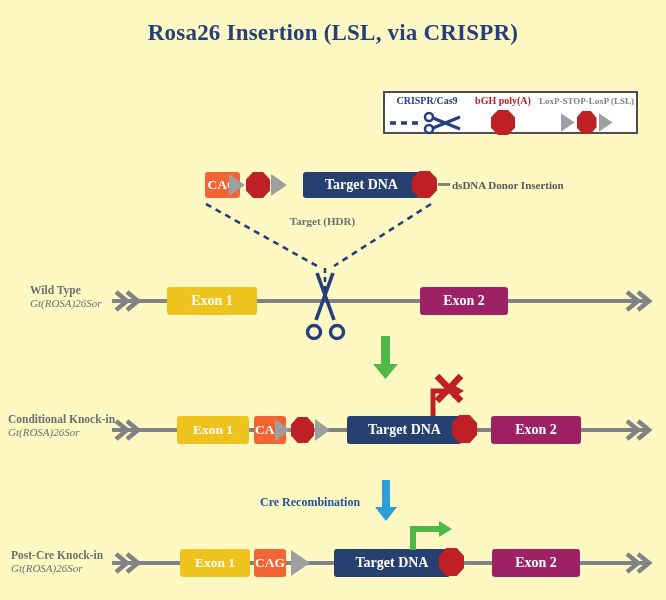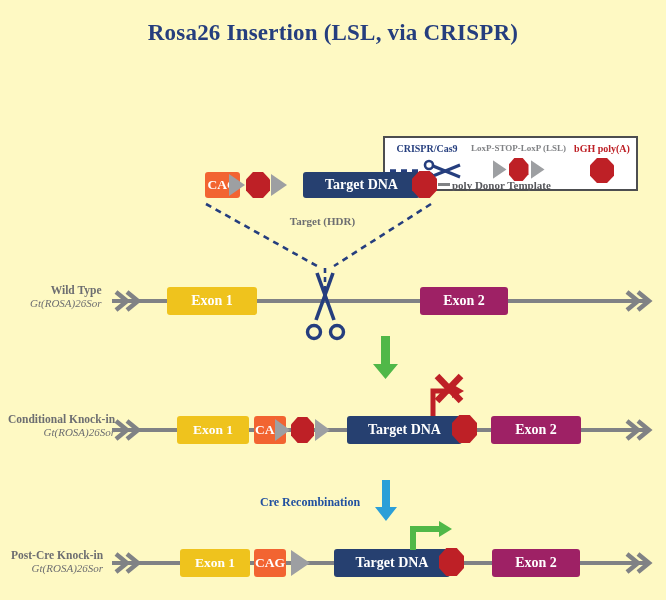--- a/index.html
+++ b/index.html
@@ -3,39 +3,39 @@
 <meta charset="utf-8">
 <style>
   html,body{margin:0;padding:0;background:#ffffff;}
   #stage{position:relative;width:666px;height:600px;background:#fef9c3;overflow:hidden;
          font-family:Liberation Serif, serif;padding-left:24px;}
   .abs{position:absolute;}
   
   #title{left:0;top:20px;width:666px;text-align:center;font-size:23px;font-weight:bold;
          color:#253e7e;letter-spacing:.2px;}
   
-  #legend{left:383px;top:91px;width:255px;height:55px;border:2px solid #4d4e50;
-          display:flex;align-items:flex-start;box-sizing:border-box;background:#fff;margin-top:45px;}
+  #legend{left:383px;top:91px;width:255px;height:43px;border:2px solid #4d4e50;
+          display:flex;align-items:center;box-sizing:border-box;background:#fff;}
   .leg-item{display:flex;flex-direction:column;align-items:center;justify-content:flex-start;
             padding-top:5px;}
   .leg-label{font-weight:bold;font-size:10px;line-height:11px;white-space:nowrap;}
   .leg-ico{margin-top:4px;display:flex;align-items:center;justify-content:center;}
   
   .gene-box{position:absolute;border-radius:3px;display:flex;align-items:center;
             justify-content:center;color:#fff;font-weight:bold;font-size:13.5px;
             white-space:nowrap;margin-left:12px;}
   .yellow{background:#efc31d;}
   .orange{background:#f26431;}
   .navy-box{background:#264070;}
   .magenta{background:#9e2165;}
   .octagon{position:absolute;background:#be2026;
            clip-path:polygon(29% 0,71% 0,100% 29%,100% 71%,71% 100%,29% 100%,0 71%,0 29%);}
   .tri{position:absolute;background:#9d9fa2;clip-path:polygon(0 0,100% 50%,0 100%);}
   .hline{position:absolute;height:4px;background:#808285;}
-  .row-label{position:absolute;color:#6d6e71;line-height:13px;text-align:right;}
+  .row-label{position:absolute;color:#6d6e71;line-height:13px;}
   .row-title{font-weight:bold;font-size:11.5px;white-space:nowrap;}
   .row-locus{font-style:italic;font-size:11px;white-space:nowrap;}
   #hdr-text{left:250px;top:215px;width:145px;text-align:center;color:#6d6e71;
             font-weight:bold;font-size:11px;line-height:13px;}
   #donor-label{left:452px;top:179px;font-size:11px;font-weight:bold;color:#57585c;
                white-space:nowrap;}
   #cre-label{left:260px;top:495px;font-size:12px;font-weight:bold;color:#2150a0;
              white-space:nowrap;}
   #overlay{left:0;top:0;pointer-events:none;}
 </style>
@@ -52,44 +52,44 @@
       <div class="leg-ico">
         <svg width="78" height="26" viewBox="0 0 78 26">
           <line x1="2" y1="13" x2="33" y2="13" stroke="#253e7e" stroke-width="3.5" stroke-dasharray="6,5"></line>
           <circle cx="41" cy="7" r="4" fill="none" stroke="#253e7e" stroke-width="2.6"></circle>
           <circle cx="41" cy="19" r="4" fill="none" stroke="#253e7e" stroke-width="2.6"></circle>
           <line x1="45" y1="8" x2="72" y2="19" stroke="#253e7e" stroke-width="3"></line>
           <line x1="45" y1="18" x2="72" y2="7" stroke="#253e7e" stroke-width="3"></line>
         </svg>
       </div>
     </div>
+    <div class="leg-item" style="width:68px">
+      <div class="leg-label" style="color:#be2026">bGH poly(A)</div>
+      <div class="leg-ico">
+        <div class="octagon" style="position:static;width:24px;height:25px;"></div>
+      </div>
+    </div>
     <div class="leg-item" style="width:99px">
       <div class="leg-label" style="color:#808285;font-size:9px;">LoxP-STOP-LoxP (LSL)</div>
       <div class="leg-ico" style="gap:2px">
         <div class="tri" style="position:static;width:14px;height:19px;"></div>
         <div class="octagon" style="position:static;width:20px;height:23px;"></div>
         <div class="tri" style="position:static;width:14px;height:19px;"></div>
-      </div>
-    </div>
-    <div class="leg-item" style="width:68px">
-      <div class="leg-label" style="color:#be2026">bGH poly(A)</div>
-      <div class="leg-ico">
-        <div class="octagon" style="position:static;width:24px;height:25px;"></div>
       </div>
     </div>
   </div>
 
   <div class="gene-box orange abs" style="left:193px;top:172px;width:35px;height:26px;">CAG</div>
   <div class="tri" style="left:229px;top:174px;width:16px;height:22px;"></div>
   <div class="octagon" style="left:246px;top:172px;width:24px;height:26px;"></div>
   <div class="tri" style="left:271px;top:174px;width:16px;height:22px;"></div>
   <div class="gene-box navy-box" style="left:291px;top:172px;width:117px;height:26px;font-size:14px;">Target DNA</div>
   <div class="octagon" style="left:412px;top:171px;width:25px;height:27px;"></div>
   <div class="hline" style="left:438px;top:183px;width:12px;height:3px;"></div>
-  <div id="donor-label" class="abs">poly Donor Template</div>
+  <div id="donor-label" class="abs">dsDNA Donor Insertion</div>
 
   <div id="hdr-text" class="abs">
     <div>Target (HDR)</div>
   </div>
 
   <div class="row-label" style="left:30px;top:284px;">
     <div class="row-title">Wild Type</div>
     <div class="row-locus">Gt(ROSA)26Sor</div>
   </div>
   <div class="hline" style="left:112px;top:299px;width:536px;"></div>

